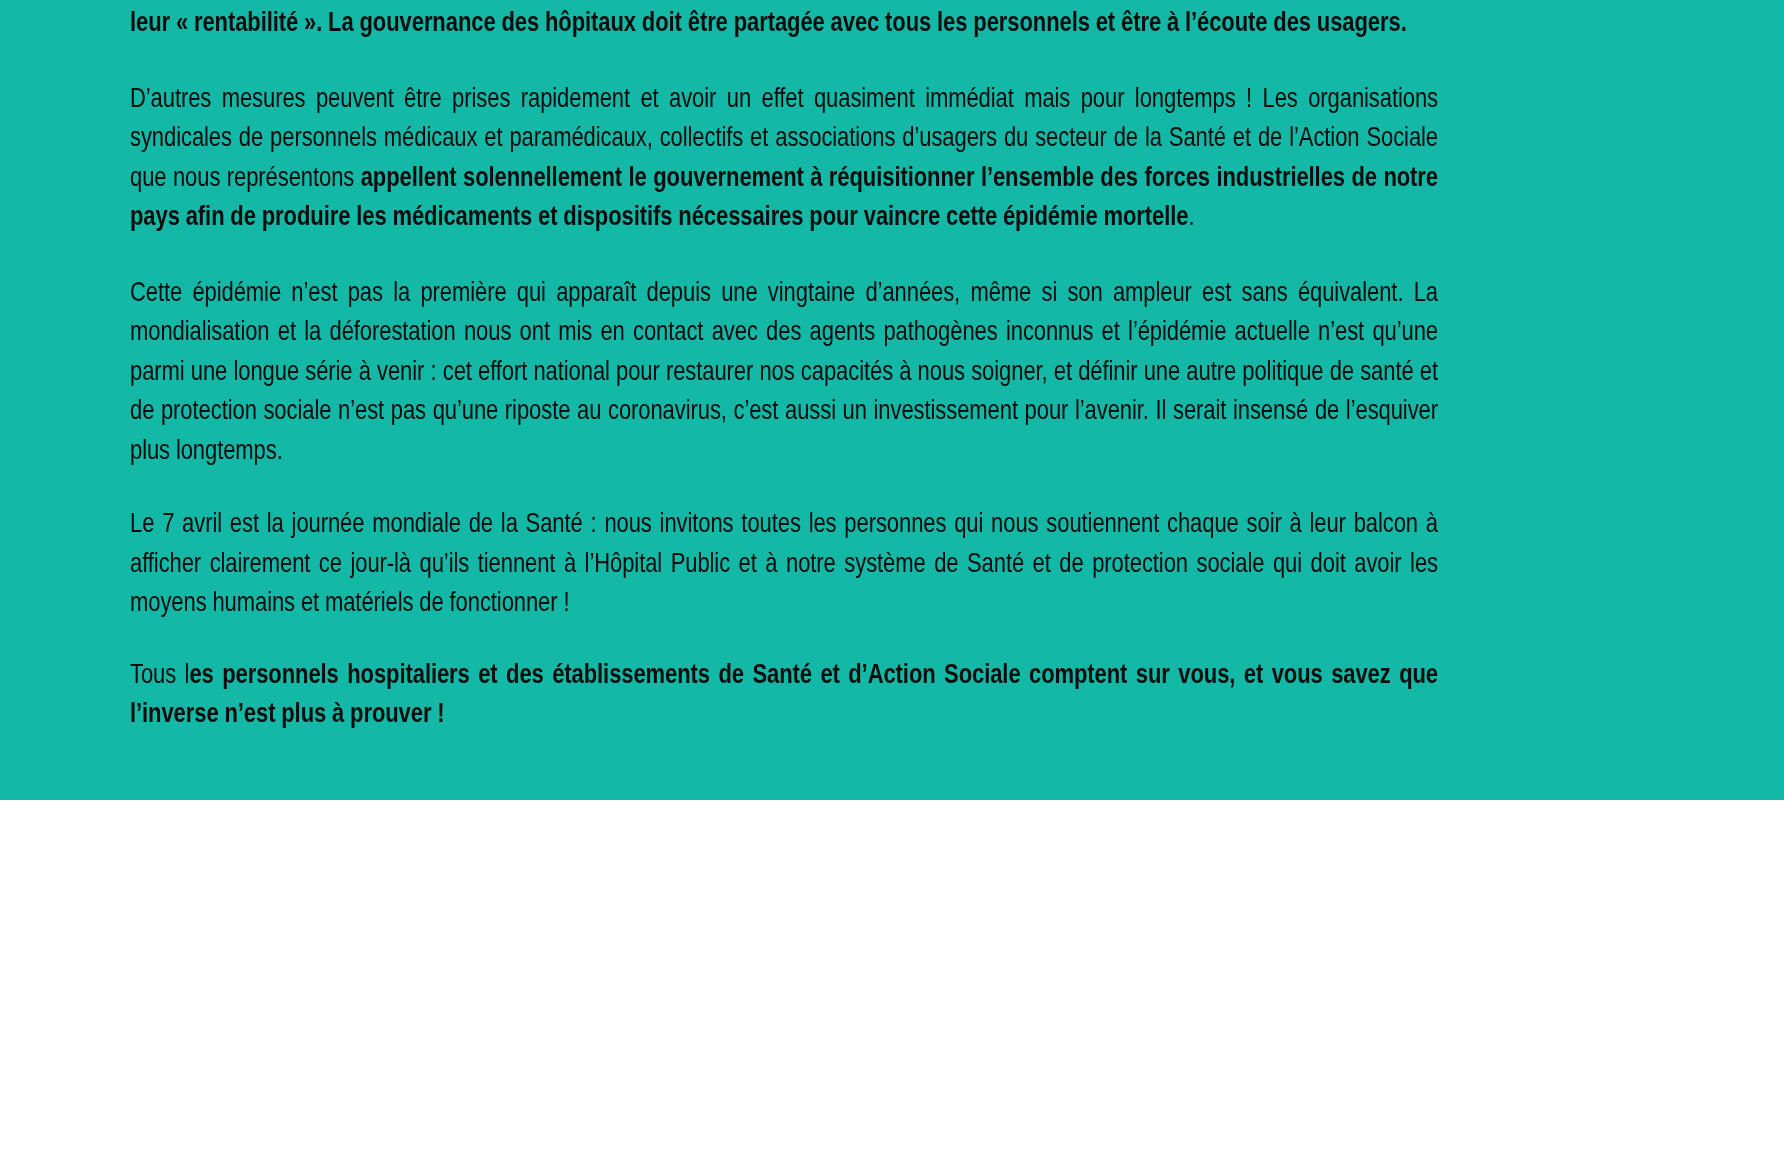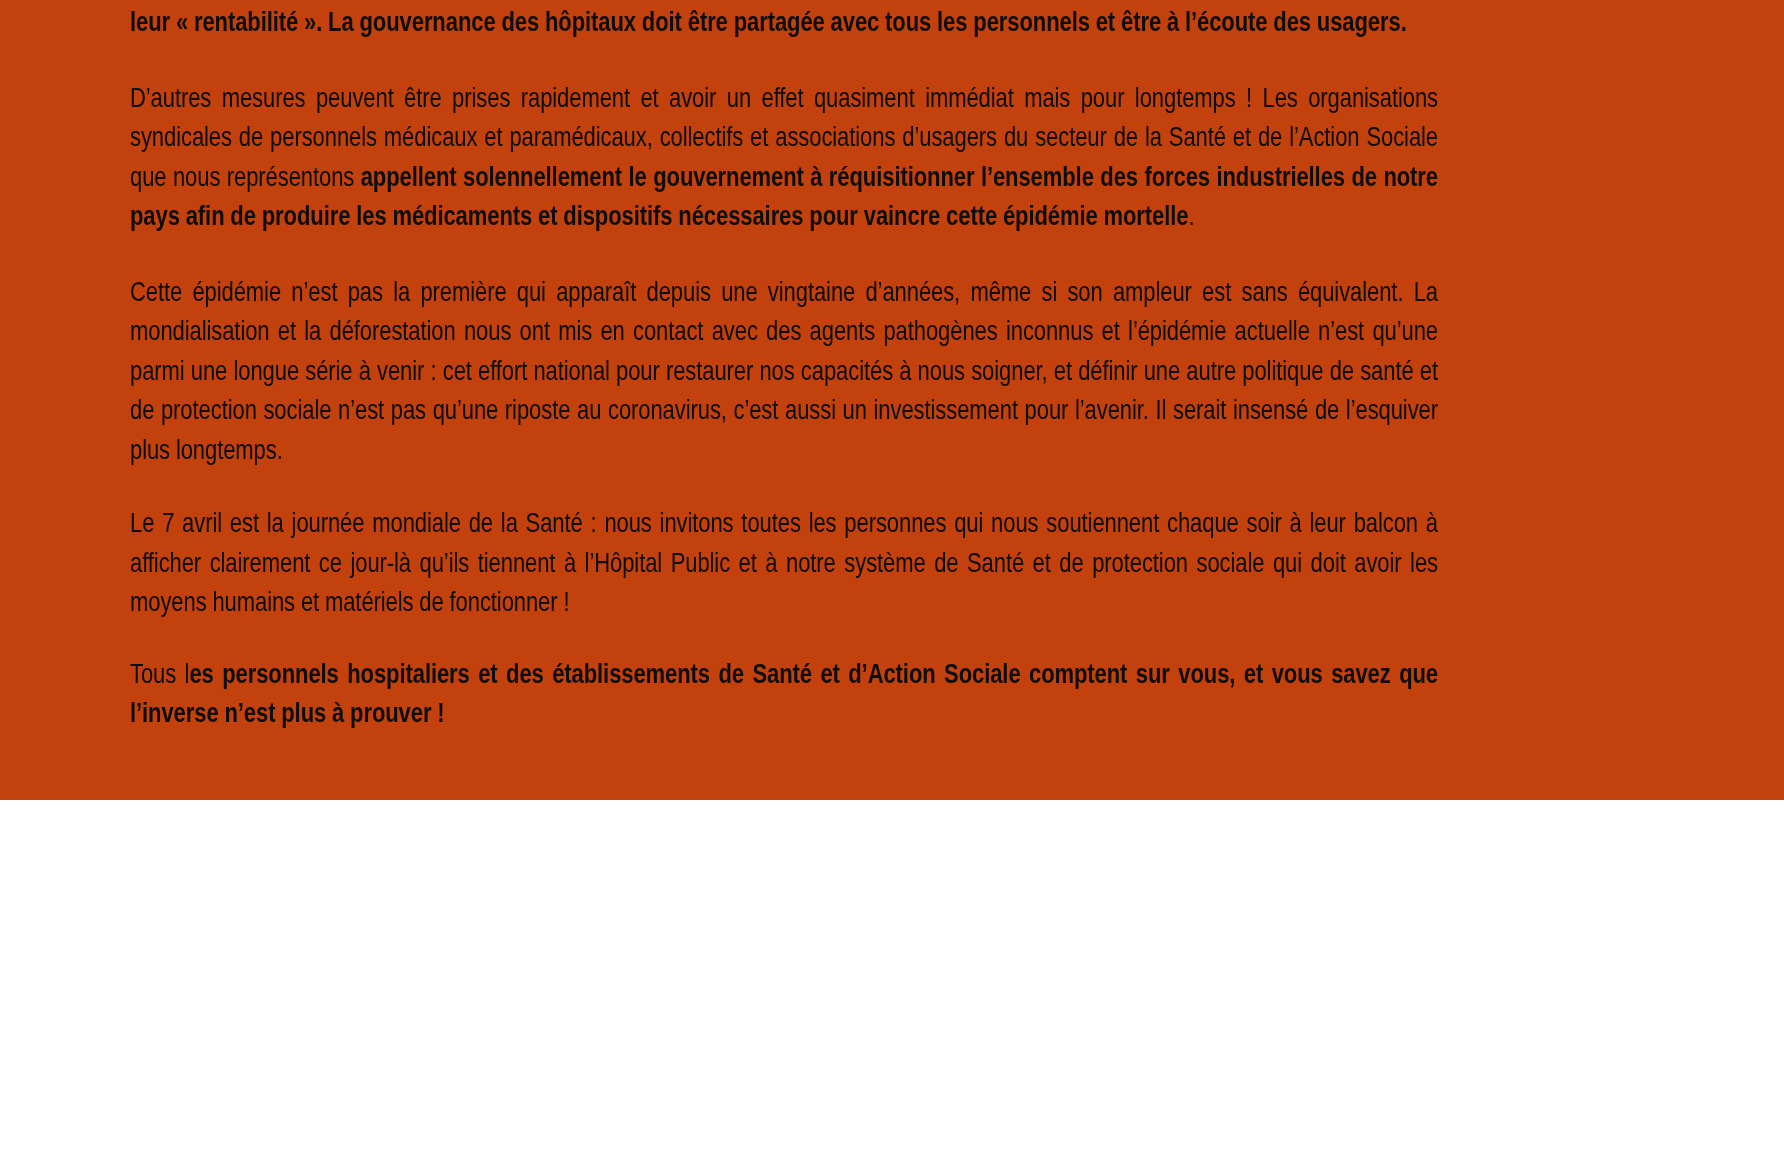--- a/index.html
+++ b/index.html
@@ -12,21 +12,21 @@
     height: 1168px;
     font-family: "Liberation Sans", "DejaVu Sans", sans-serif;
     -webkit-font-smoothing: antialiased;
     overflow: hidden;
   }
 
   #page {
     position: relative;
     width: 1784px;
     height: 1042px;
-    background: #c2410c;
+    background: #14b8a6;
     box-sizing: border-box;
     text-decoration: underline;
   }
 
   #doc-body {
     position: absolute;
     left: 130px;
     top: 2px;
     width: 1308px;
   }

